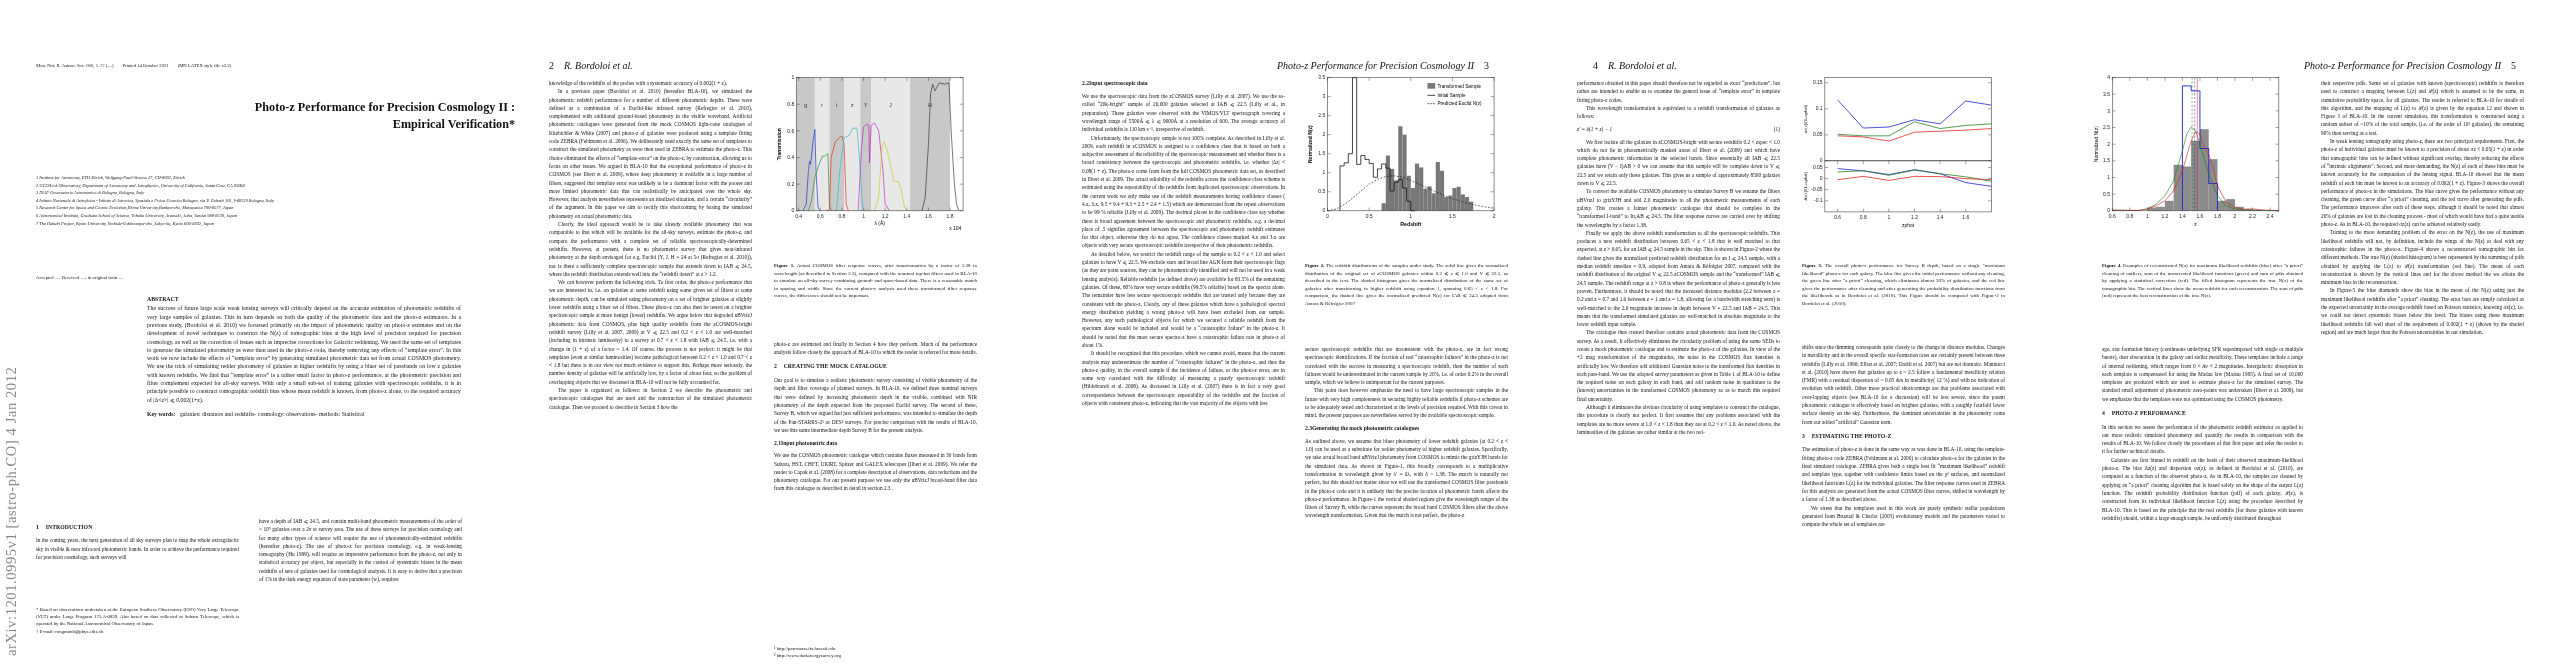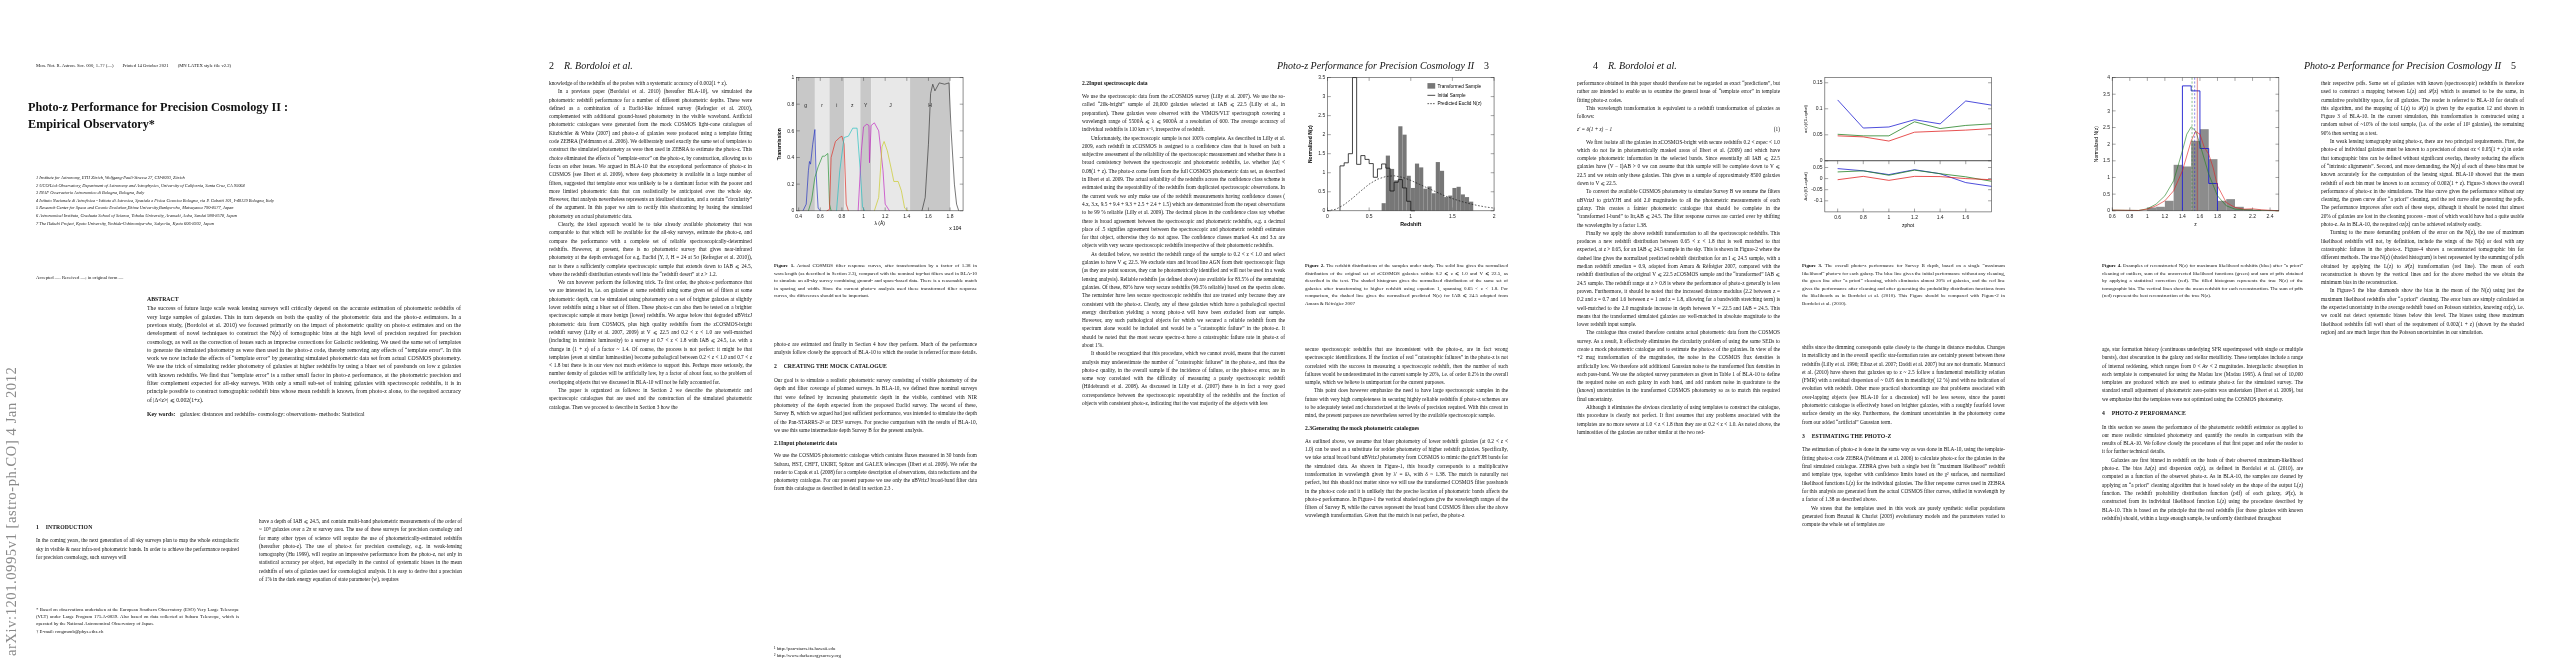--- a/index.html
+++ b/index.html
@@ -14,21 +14,21 @@
   .col p.ind{text-indent:9px;}
   .sechead{font-weight:bold;font-size:5.7px;margin:5.6px 0 5.6px 0;letter-spacing:0.1px;}
   .sechead .n{margin-right:6.7px;}
   .subhead{font-weight:bold;font-size:5.6px;margin:4.4px 0 4.4px 0;}
   .caption{position:absolute;font-size:5px;line-height:7.6px;text-align:justify;}
   .caption b{font-weight:bold;}
   .footnote{font-size:4.8px;line-height:7.2px;}
   .arxiv{position:absolute;left:3.3px;top:656px;transform-origin:0 0;transform:rotate(-90deg);font-size:14.5px;color:#8a8a8a;white-space:nowrap;letter-spacing:0.6px;font-family:"Liberation Serif",serif;}
   .journal{position:absolute;left:36px;top:63px;font-size:4.7px;white-space:nowrap;}
   .journal span{margin-right:7.8px;}
-  .title{position:absolute;left:0;width:515px;top:99px;text-align:left;font-size:12.2px;line-height:16.7px;font-weight:bold;padding-left:28px;}
+  .title{position:absolute;left:0;width:515px;top:99px;text-align:right;font-size:12.2px;line-height:16.7px;font-weight:bold;}
   .authors{position:absolute;left:36px;top:148px;font-size:8.3px;line-height:12.8px;width:434px;}
   .affils{position:absolute;left:36px;top:174px;font-size:4.4px;line-height:7.6px;font-style:italic;width:445px;}
   .received{position:absolute;left:36px;top:275px;font-size:4.7px;}
   .abstract{position:absolute;left:147px;top:295px;width:314px;font-size:5.8px;line-height:8.3px;text-align:justify;}
   .abstract h4{margin:0 0 1.1px 0;font-size:5.8px;font-weight:bold;}
   .keywords{margin-top:5.6px;}
   .keywords b{margin-right:4.4px;}
   .fig{position:absolute;}
   svg text{font-family:"Liberation Sans","DejaVu Sans",sans-serif;}
 </style>
@@ -37,21 +37,21 @@
 
 <div class="page p1">
   <div class="arxiv">arXiv:1201.0995v1  [astro-ph.CO]  4 Jan 2012</div>
   <div class="journal">
     <span>Mon. Not. R. Astron. Soc. 000, 1–?? (—)</span>
     <span>Printed 14 October 2021</span>
     <span>(MN LATEX style file v2.2)</span>
   </div>
   <div class="title">
     <div>Photo-z Performance for Precision Cosmology II :</div>
-    <div>Empirical Observatory*</div>
+    <div>Empirical Verification*</div>
   </div>
   <div class="affils">
     <div>1 Institute for Astronomy, ETH Zürich, Wolfgang-Pauli-Strasse 27, CH-8093, Zürich</div>
     <div>2 UCO/Lick Observatory, Department of Astronomy and Astrophysics, University of California, Santa Cruz, CA 95064</div>
     <div>3 INAF Osservatorio Astronomico di Bologna, Bologna, Italy</div>
     <div>4 Istituto Nazionale di Astrofisica - Istituto di Astrosica, Spaziale e Fisica Cosmica Bologna, via P. Gobetti 101, I-40129 Bologna, Italy</div>
     <div>5 Research Center for Space and Cosmic Evolution,Ehime University,Bunkyo-cho, Matsuyama 790-8577, Japan</div>
     <div>6 Astronomical Institute, Graduate School of Science, Tohoku University, Aramaki, Aoba, Sendai 980-8578, Japan</div>
     <div>7 The Hakubi Project, Kyoto University, Yoshida-Ushinomiya-cho, Sakyo-ku, Kyoto 606-8302, Japan</div>
   </div>

